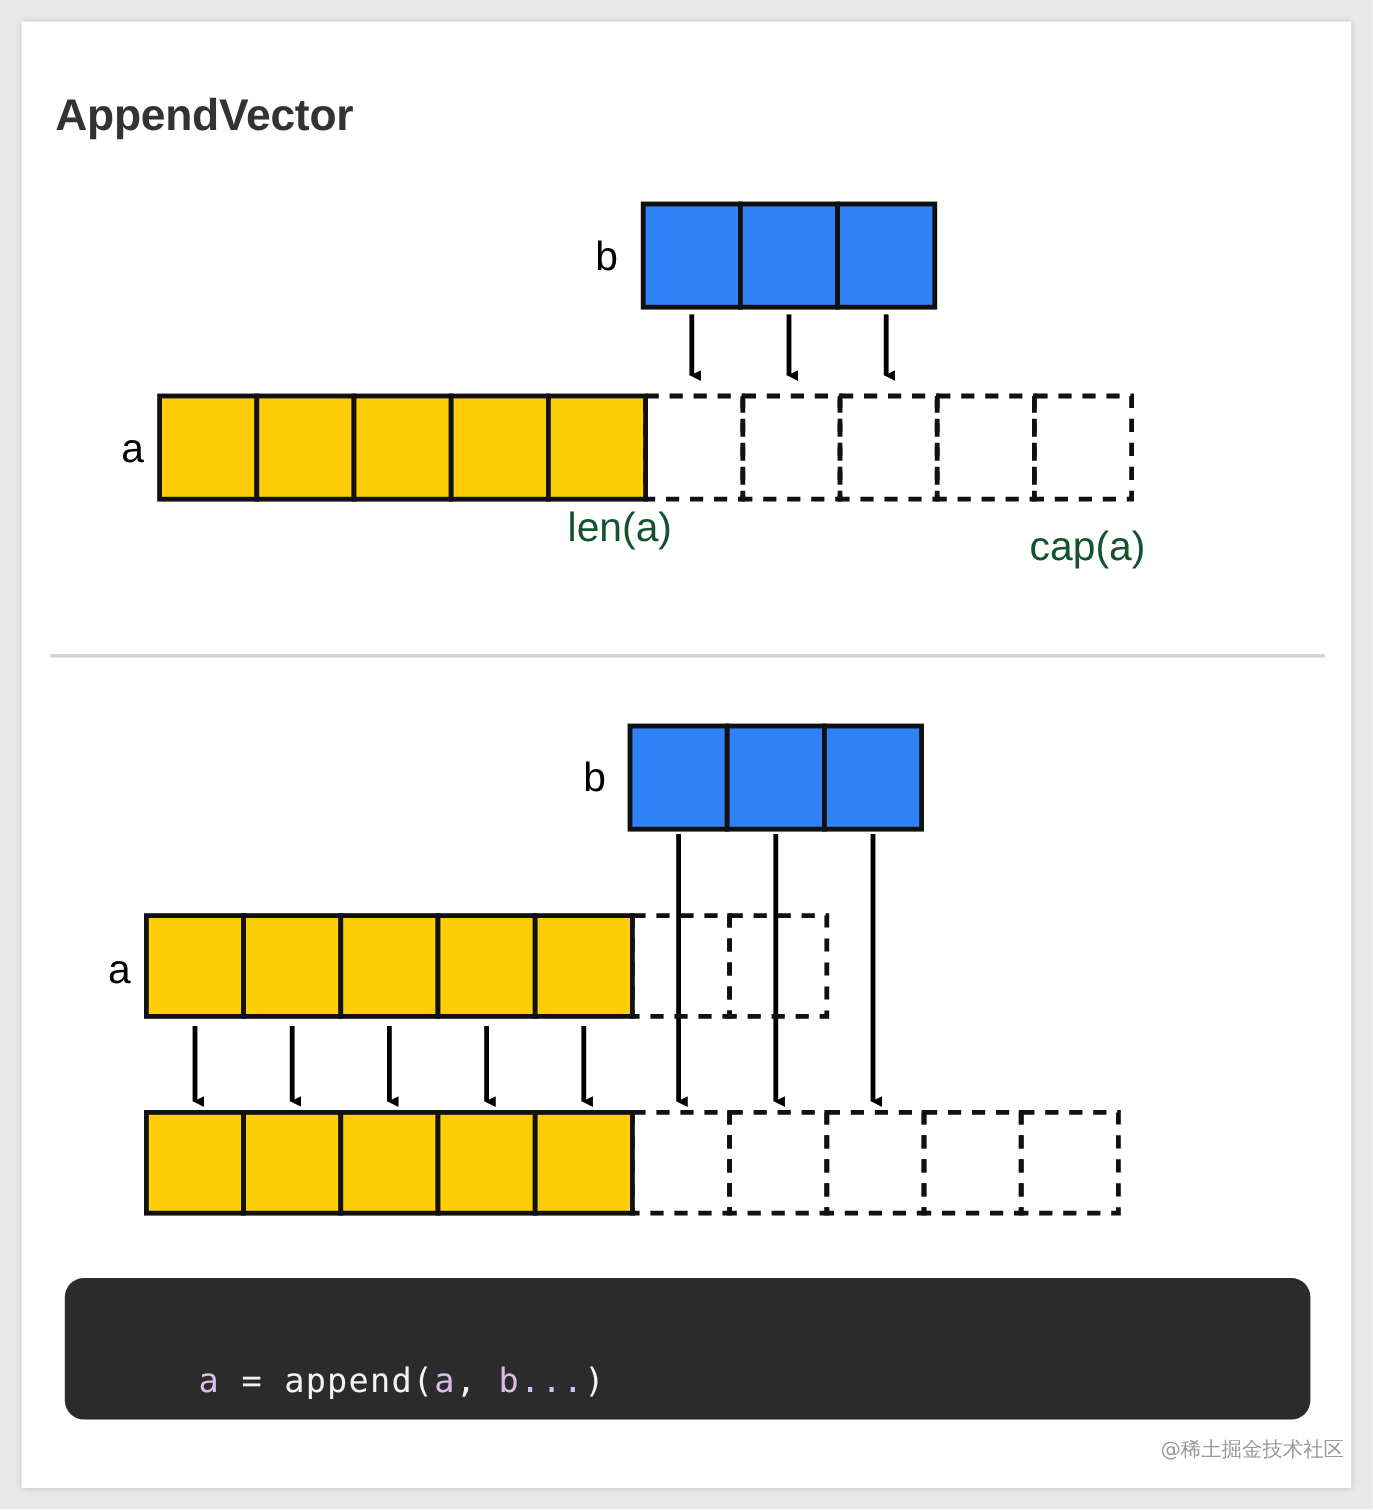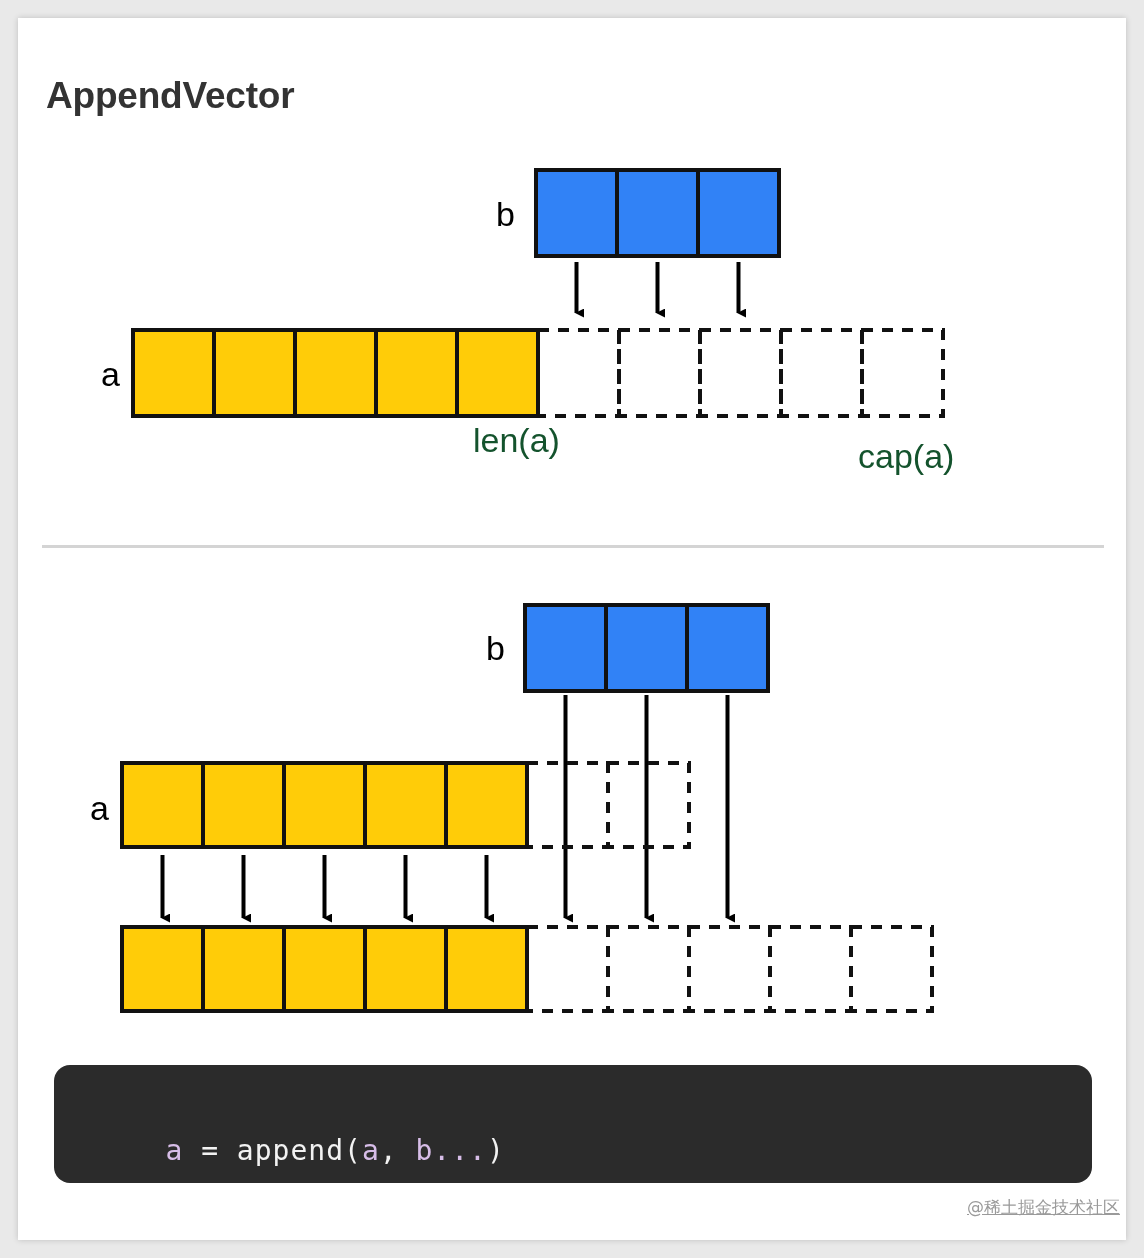--- a/index.html
+++ b/index.html
@@ -110,21 +110,20 @@
 
   
   #watermark {
     position: absolute;
     right: 24px;
     top: 1196px;
     font-size: 17px;
     color: #9a9a9a;
     font-family: "DejaVu Sans", sans-serif;
     white-space: nowrap;
-    text-decoration: underline;
   }
 </style>
 </head>
 <body>
 
 <div id="page-frame">
   <div id="page-card"></div>
 </div>
 
 <div id="title">AppendVector</div>

